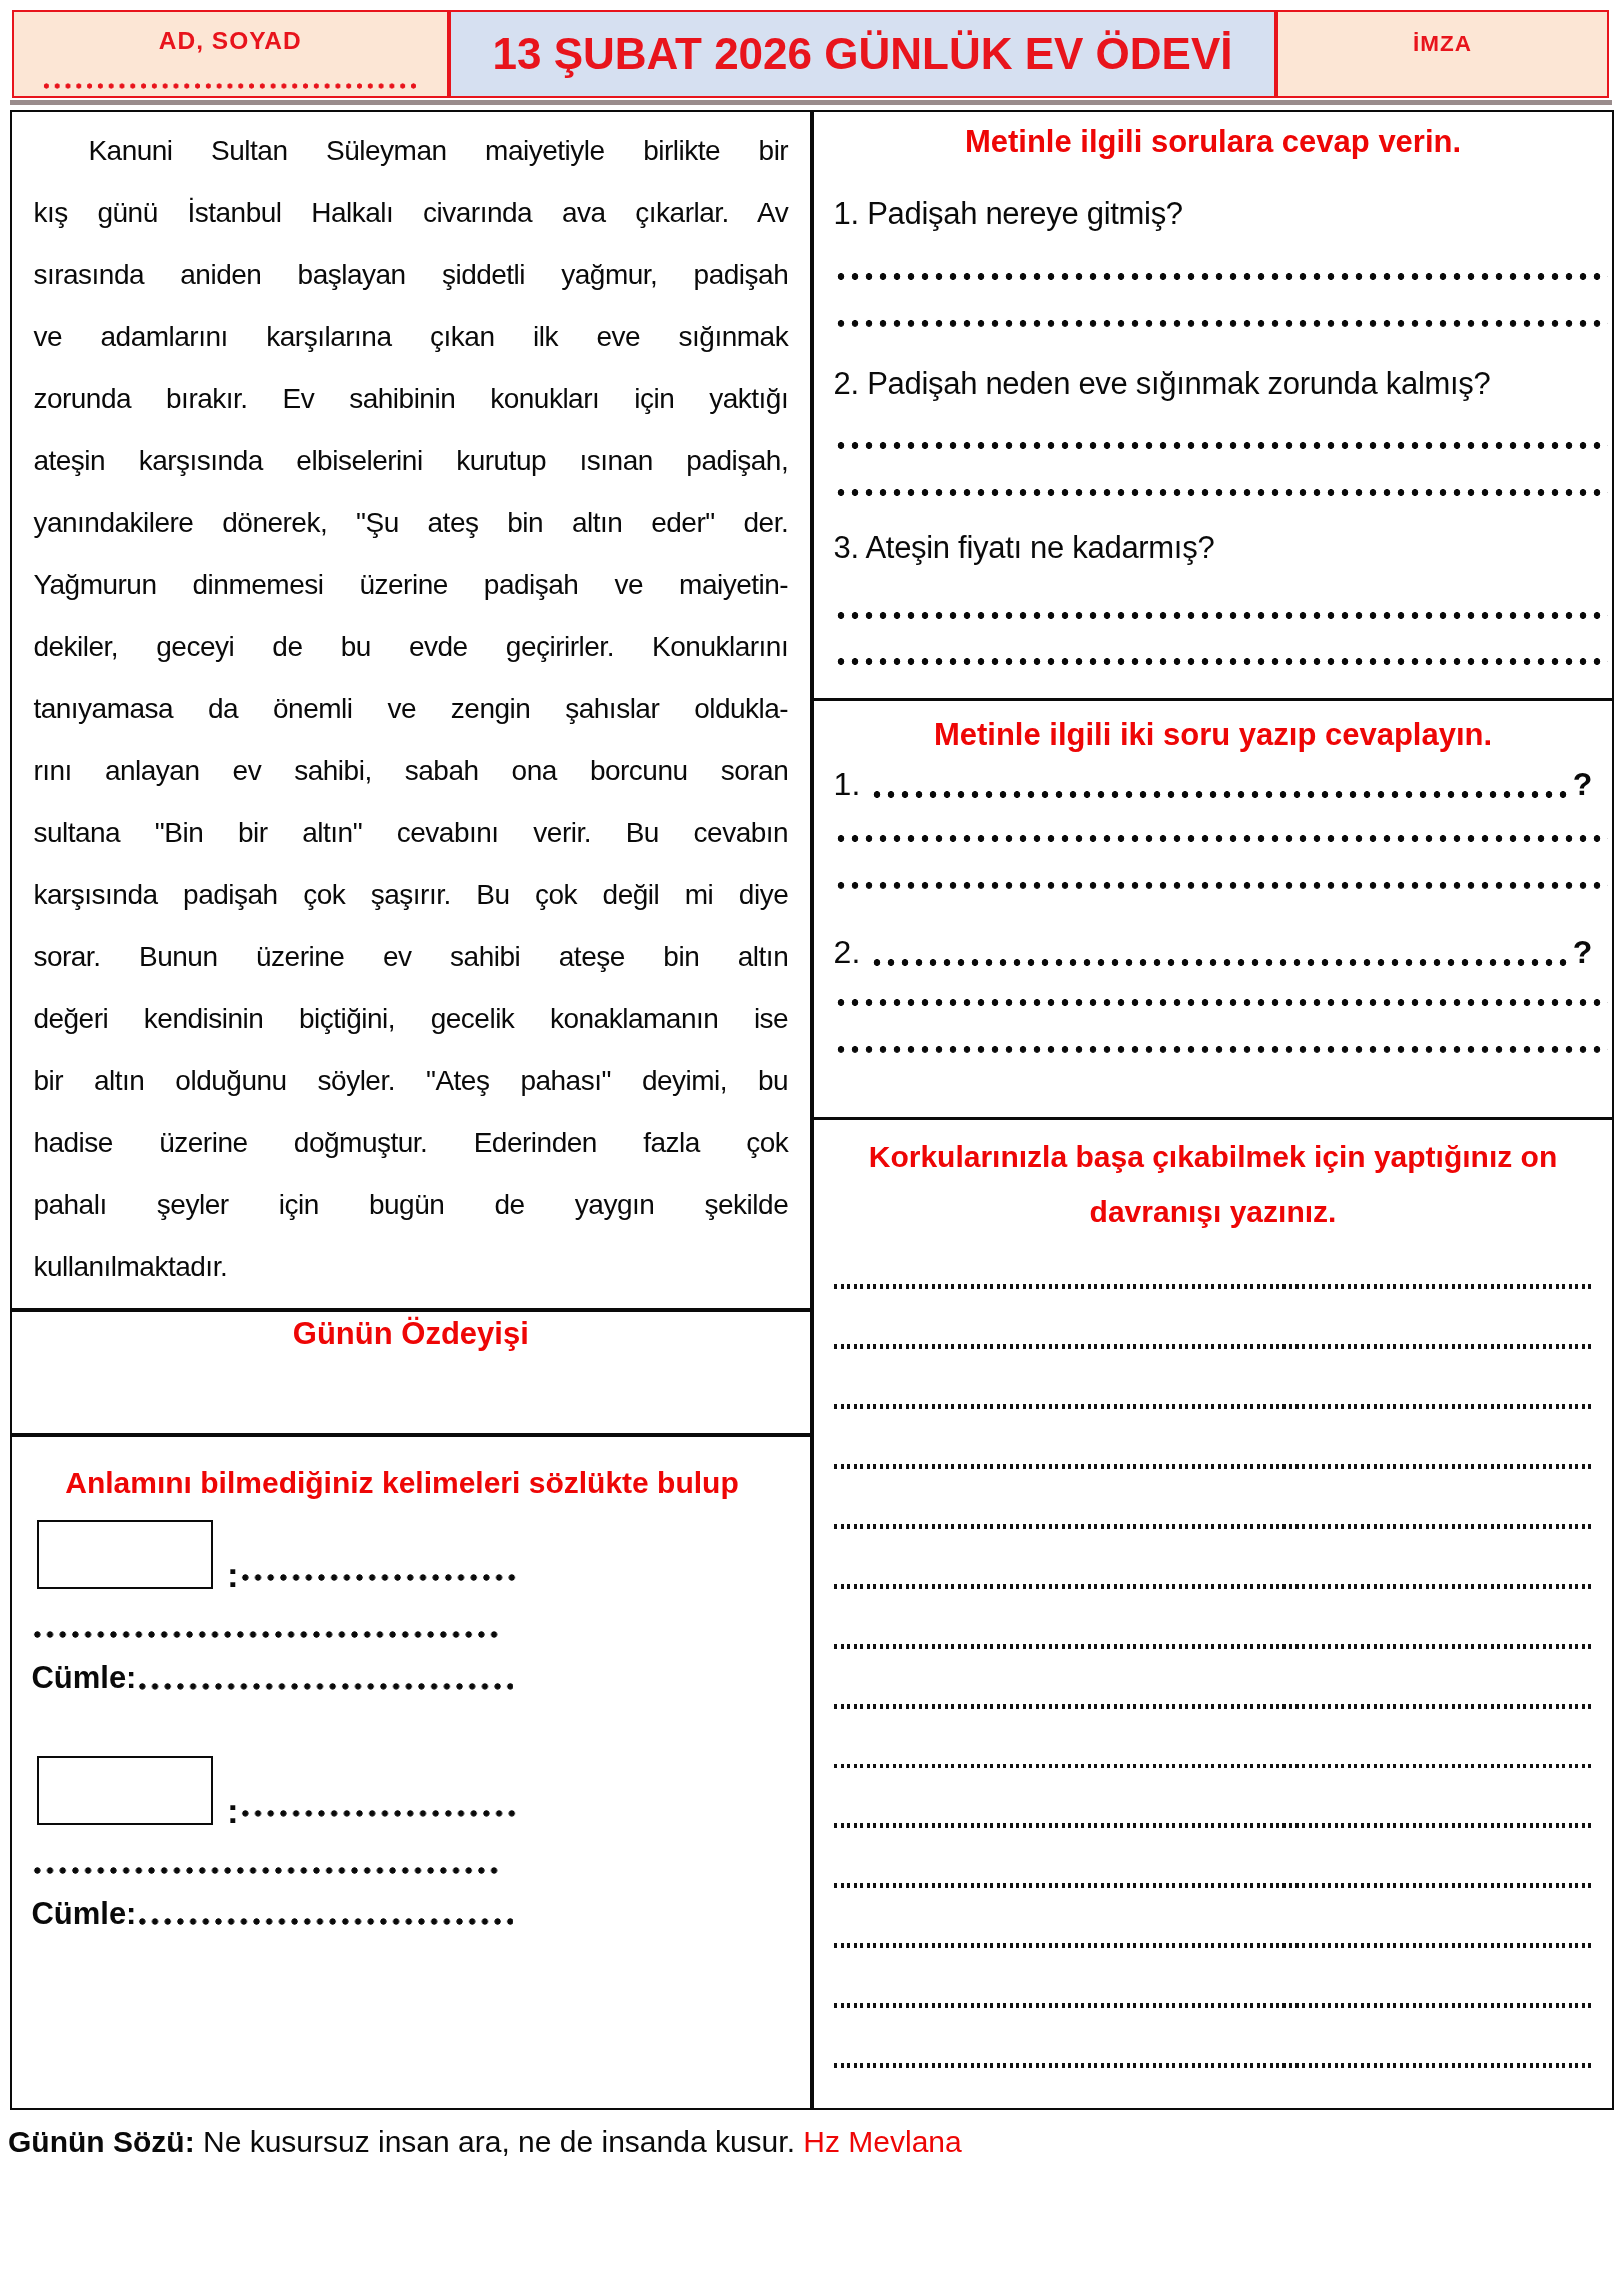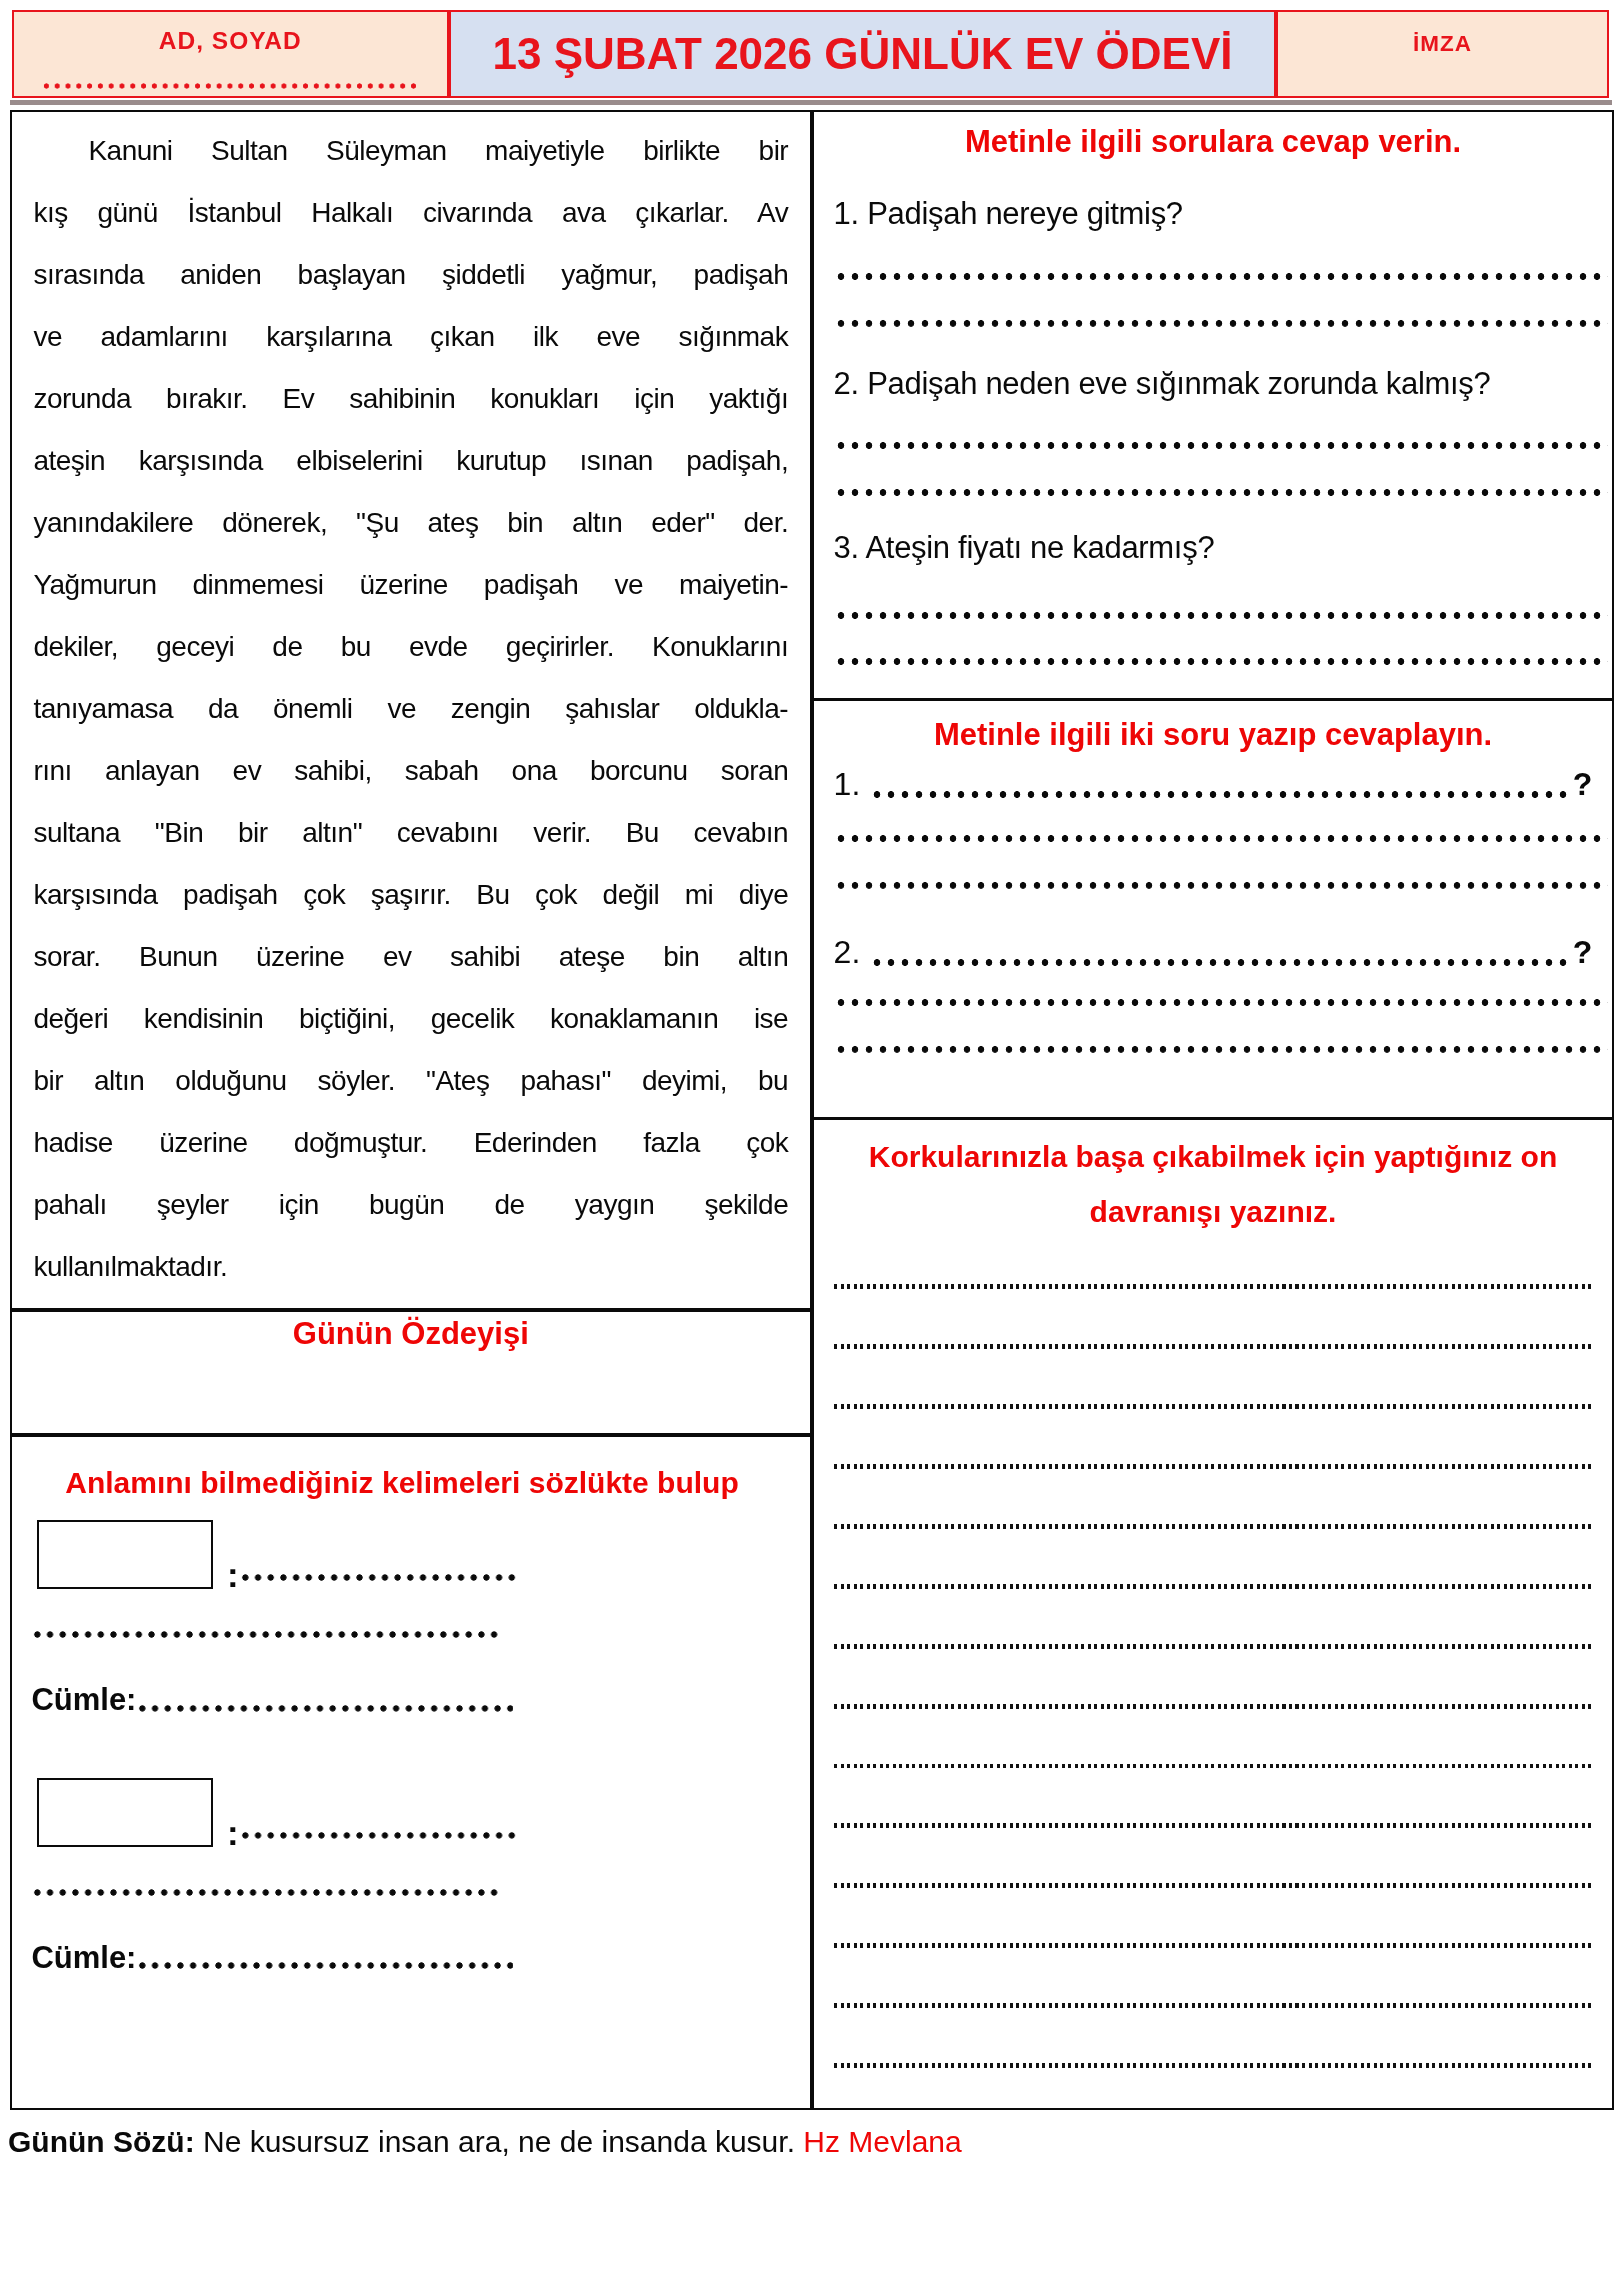--- a/index.html
+++ b/index.html
@@ -40,21 +40,21 @@
   .vocab-title { text-align:center; font-size:30px; line-height:56px; font-weight:600; color:#ee0606; }
   .wrow { display:flex; align-items:flex-end; margin-top:9.8px; margin-left:19.6px; }
   .wbox { width:176px; height:69px; border:2.9px solid #0a0a0a; background:#fff; }
   .wcolon { font-size:35px; font-weight:bold; margin-left:13.7px; line-height:29px; }
   .wdots { width:282px; height:8.8px; margin-bottom:7.8px;
     background-image:radial-gradient(circle, #0a0a0a 2.8px, transparent 3.4px);
     background-size:12.7px 8.8px; background-repeat:repeat-x; background-position:left center; }
   .dots-med { height:8.8px; background-image:radial-gradient(circle, #0a0a0a 2.8px, transparent 3.4px);
     background-size:12.7px 8.8px; background-repeat:repeat-x; background-position:left center; }
   .vline { width:469px; margin-left:13.7px; margin-top:41px; }
-  .cumle-row { display:flex; align-items:flex-end; width:482px; margin-left:13.7px; margin-top:41px; }
+  .cumle-row { display:flex; align-items:flex-end; width:482px; margin-left:13.7px; margin-top:19px; }
   .cumle-label { font-size:31px; font-weight:bold; line-height:39px; }
   .cumle-row .dots-med { flex:1; margin-bottom:6.9px; }
   .gap1 { margin-top:59px; }
 
   
   .sec { padding:0 19.6px; }
   .sec1 { height:581px; border-bottom:3.9px solid #0a0a0a; }
   .sec2 { height:407px; border-bottom:3.9px solid #0a0a0a; }
   .sec-title { text-align:center; font-size:31px; line-height:43px; font-weight:600; color:#ee0606; }
   .sec1 .sec-title { margin-top:7.8px; }

